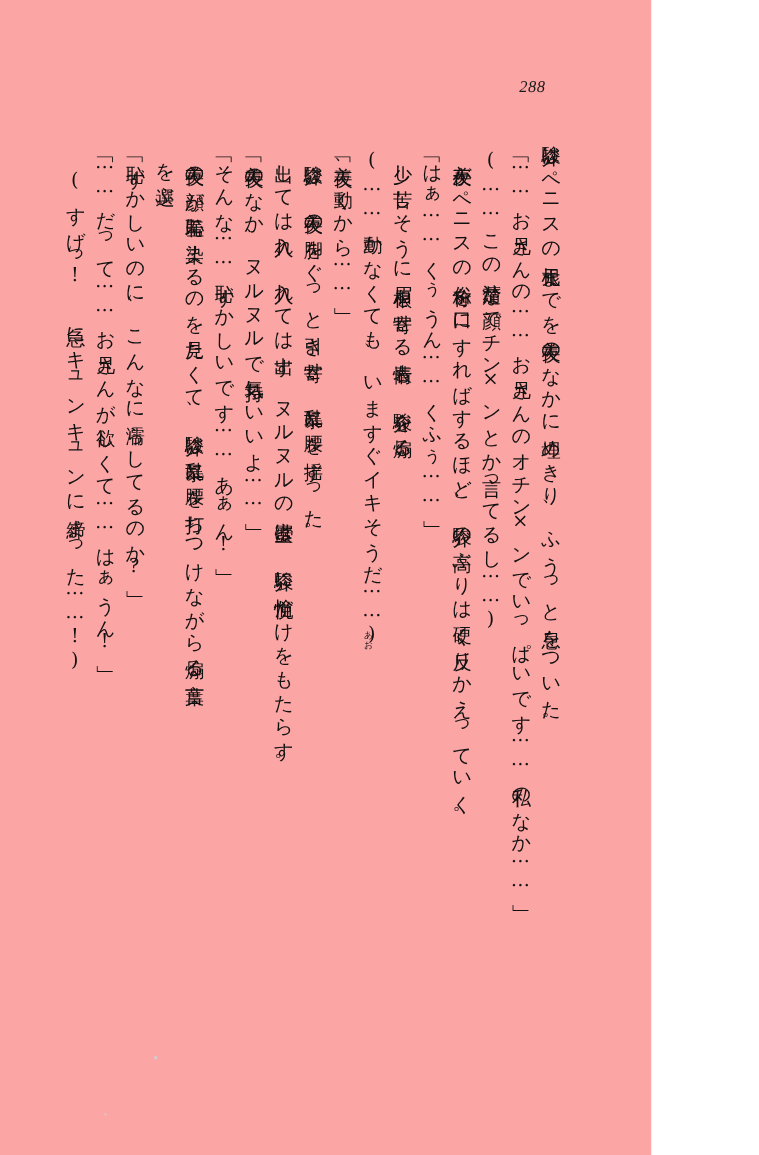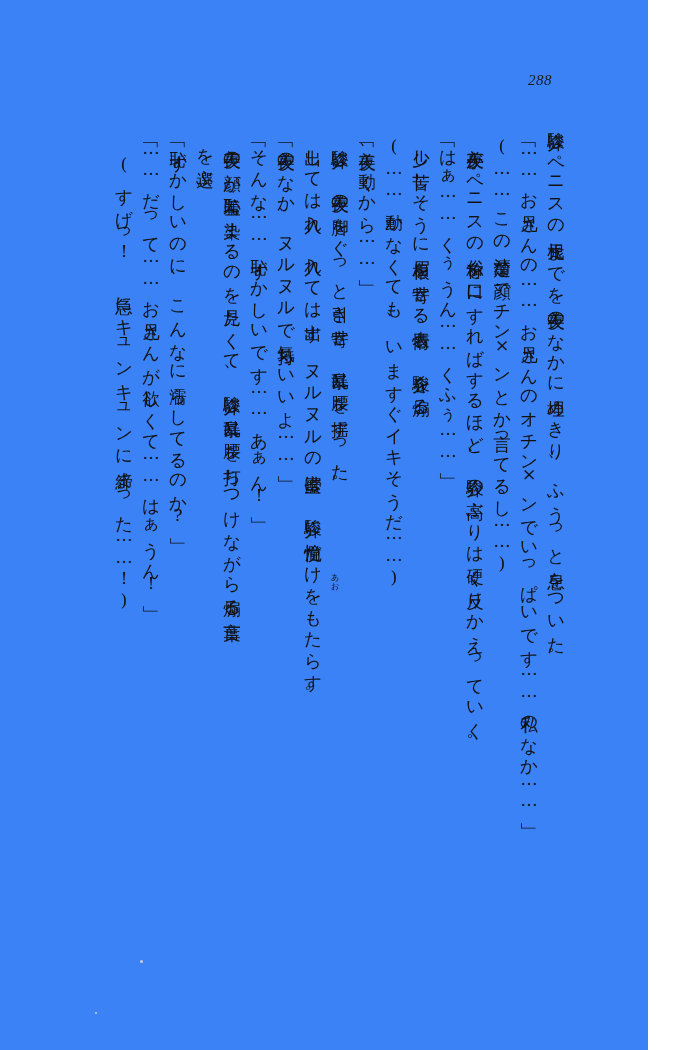--- a/index.html
+++ b/index.html
@@ -9,23 +9,23 @@
   }
   body {
     width: 690px;
     height: 1050px;
     overflow: hidden;
     font-family: "Liberation Serif", "DejaVu Serif", serif;
     color: #111111;
   }
   .page {
     position: relative;
-    width: 648px;
+    width: 592px;
     height: 1050px;
-    background: #3b82f6;
+    background: #fca5a5;
     box-sizing: border-box;
   }
   .page-number {
     position: absolute;
     top: 72px;
     right: 96px;
     font-size: 15px;
     font-style: italic;
     font-family: "Liberation Serif", "DejaVu Serif", serif;
     color: #1a1a1a;

